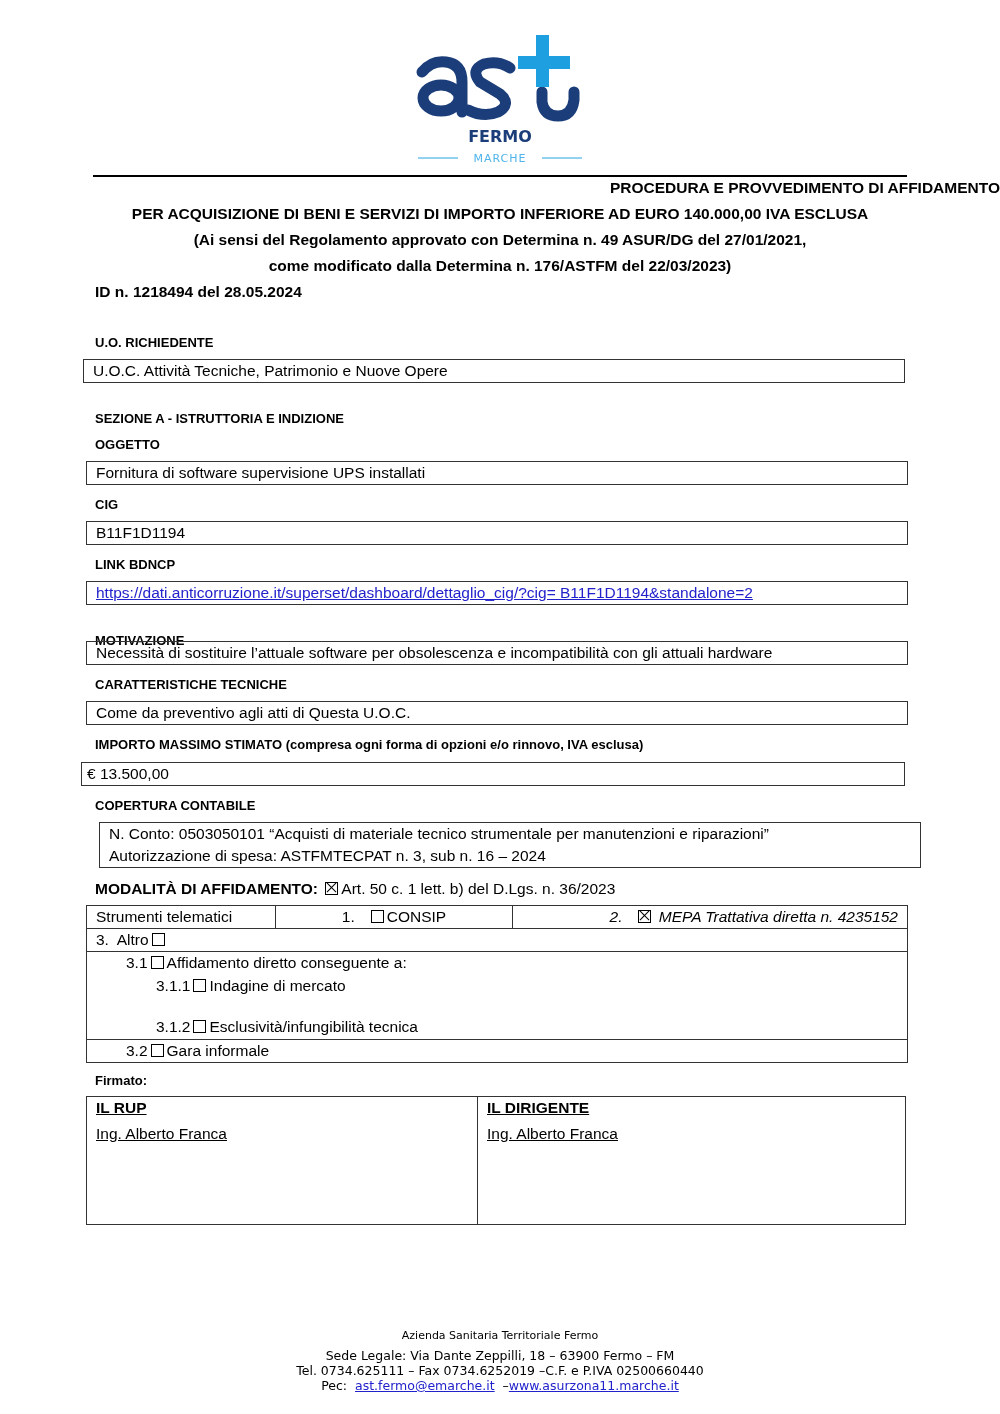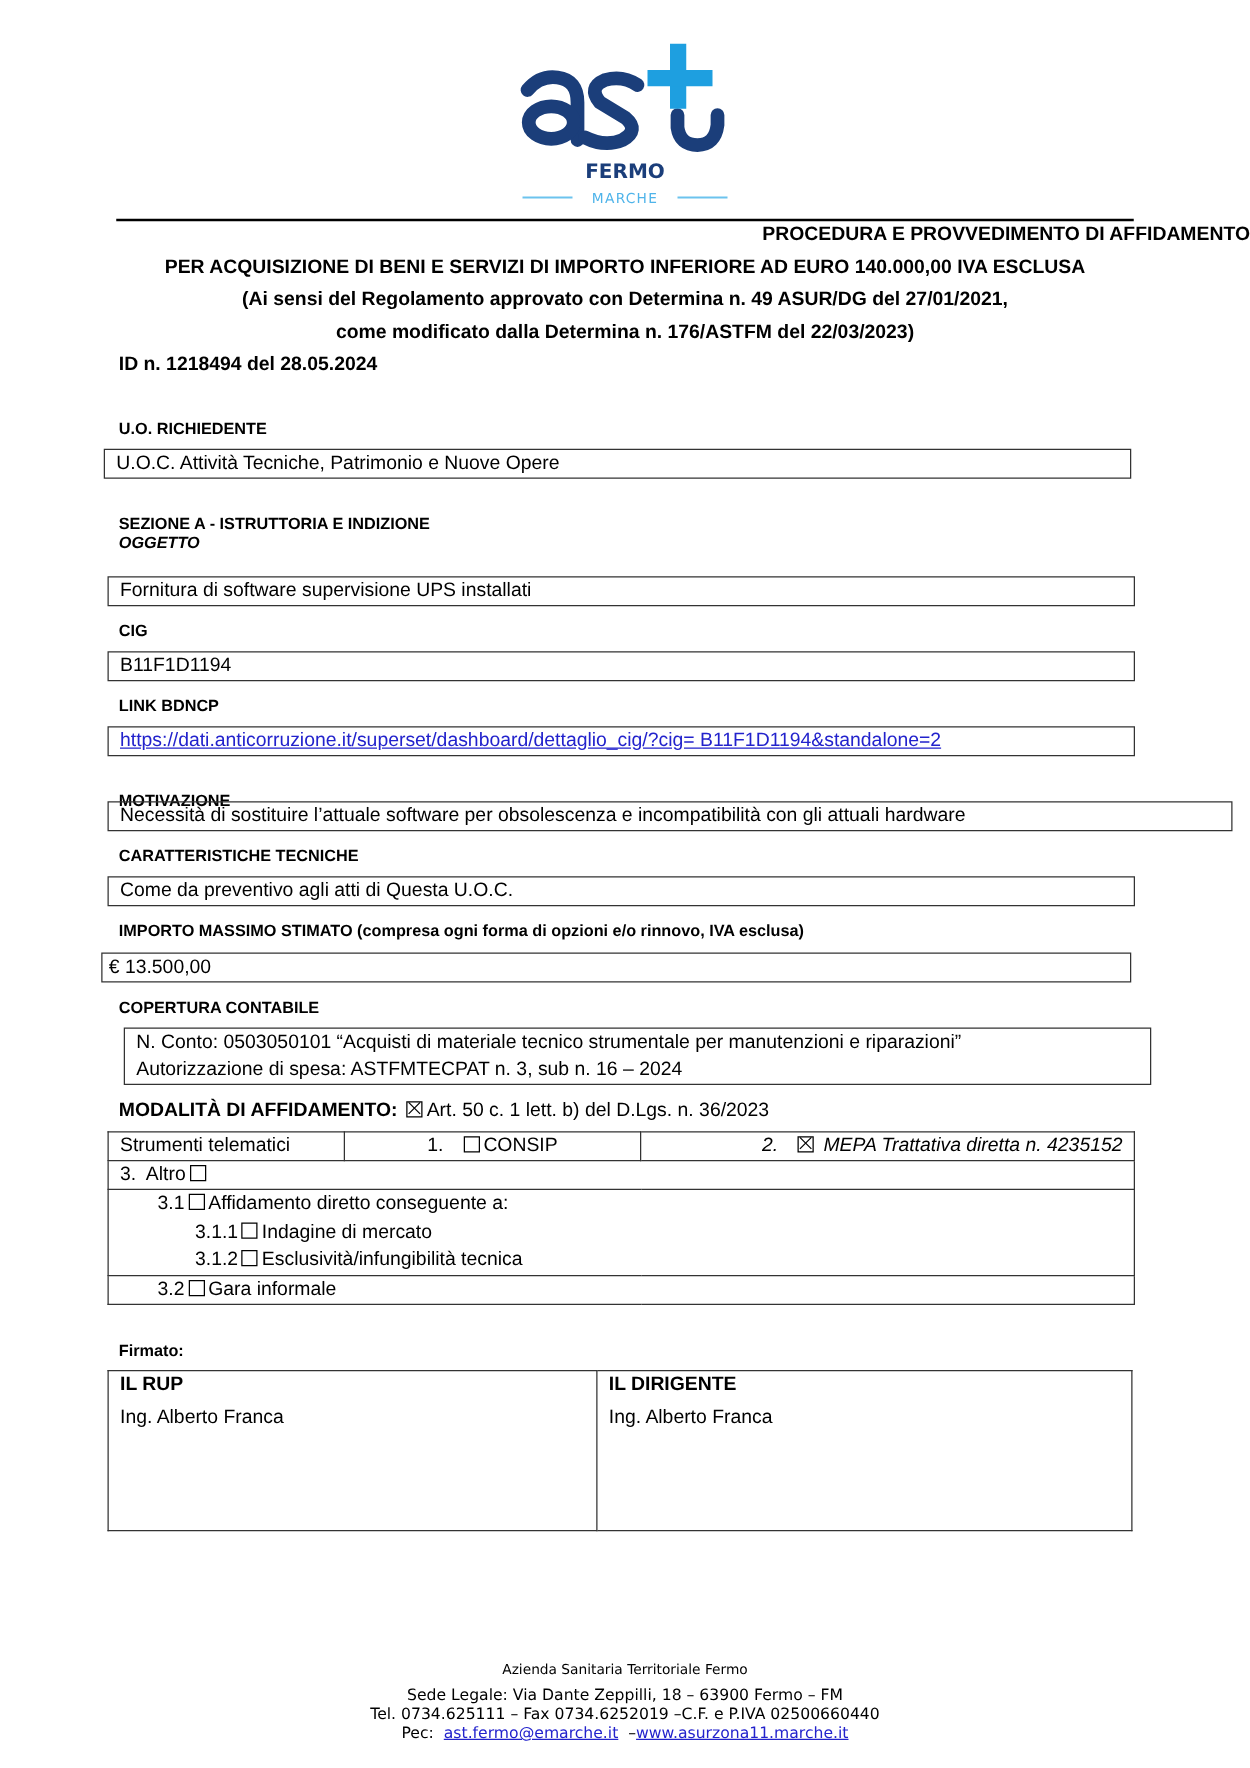--- a/index.html
+++ b/index.html
@@ -12,21 +12,21 @@
   .bold { font-weight: bold; font-size: 15.5px; }
   .label { left: 95px; font-weight: bold; font-size: 13px; }
   .box { border: 1px solid #333; box-sizing: border-box; font-size: 15.5px; padding-left: 9px; line-height: 22px; }
   .box a { color: #1a0dab; color: #2222cc; text-decoration: underline; }
   table.grid { border-collapse: collapse; font-size: 15.5px; }
   table.grid td { border: 1px solid #333; padding: 0 9px; height: 22px; line-height: 22px; }
   .cb { display: inline-block; width: 11px; height: 11px; border: 1px solid #000; vertical-align: -1px; margin: 0 3px; position: relative; }
   .cb.checked::before, .cb.checked::after { content: ""; position: absolute; left: -1px; top: 4px; width: 13px; height: 1px; background: #000; }
   .cb.checked::before { transform: rotate(45deg); }
   .cb.checked::after { transform: rotate(-45deg); }
-  .sig td { vertical-align: top; padding: 2px 9px; }
+  .sig td { vertical-align: top; padding: 2px 9px; text-decoration: underline; }
   .footer { left: 0; width: 1000px; text-align: center; font-family: "DejaVu Sans", sans-serif; }
   .footer a { color: #2222cc; text-decoration: underline; }
 </style>
 </head>
 <body>
 
 <div class="abs logo">
   <svg width="180" height="140" viewBox="0 0 180 140">
 
     <g fill="none" stroke="#1b3e7a" stroke-width="11" stroke-linecap="round">
@@ -55,37 +55,37 @@
 <div class="abs title-line" style="top:257px;text-align:center;">come modificato dalla Determina n. 176/ASTFM del 22/03/2023)</div>
 <div class="abs bold" style="left:95px; top:283px;">ID n. 1218494 del 28.05.2024</div>
 
 <div class="abs label" style="top:335px;">U.O. RICHIEDENTE</div>
 <div class="abs box" style="left:83px; top:359px; width:822px; height:24px;">
   <span>U.O.C. Attività Tecniche, Patrimonio e Nuove Opere</span>
 </div>
 
 <div class="abs label" style="top:411px;">SEZIONE A - ISTRUTTORIA E INDIZIONE</div>
 
-<div class="abs label" style="top:426px;font-style:italic;">OGGETTO</div>
+<div class="abs label" style="top:437px;">OGGETTO</div>
 <div class="abs box" style="left:86px; top:461px; width:822px; height:24px;">
   <span>Fornitura di software supervisione UPS installati</span>
 </div>
 
 <div class="abs label" style="top:497px;">CIG</div>
 <div class="abs box" style="left:86px; top:521px; width:822px; height:24px;">
   <span>B11F1D1194</span>
 </div>
 
 <div class="abs label" style="top:557px;">LINK BDNCP</div>
 <div class="abs box" style="left:86px; top:581px; width:822px; height:24px;">
   <a>https://dati.anticorruzione.it/superset/dashboard/dettaglio_cig/?cig= B11F1D1194&amp;standalone=2</a>
 </div>
 
 <div class="abs label" style="top:633px;">MOTIVAZIONE</div>
-<div class="abs box" style="left:86px; top:641px; width:900px; height:24px;">
+<div class="abs box" style="left:86px; top:641px; width:822px; height:24px;">
   <span>Necessità di sostituire l’attuale software per obsolescenza e incompatibilità con gli attuali hardware</span>
 </div>
 
 <div class="abs label" style="top:677px;">CARATTERISTICHE TECNICHE</div>
 <div class="abs box" style="left:86px; top:701px; width:822px; height:24px;">
   <span>Come da preventivo agli atti di Questa U.O.C.</span>
 </div>
 
 <div class="abs label" style="top:737px;">IMPORTO MASSIMO STIMATO (compresa ogni forma di opzioni e/o rinnovo, IVA esclusa)</div>
 <div class="abs box" style="left:81px; top:762px; width:824px; height:24px; padding-left:5px;">
@@ -114,21 +114,21 @@
       <span>2.</span>&nbsp;&nbsp;&nbsp;<span class="cb checked"></span>&nbsp;<span>MEPA Trattativa diretta n. 4235152</span>
     </td>
   </tr>
   <tr>
     <td colspan="3"><span style="white-space:pre;">3.  Altro</span><span class="cb"></span></td>
   </tr>
   <tr>
     <td colspan="3" style="padding-left:39px; line-height:22.5px;">
       <div><span>3.1</span><span class="cb"></span><span>Affidamento diretto conseguente a:</span></div>
       <div style="padding-left:30px;"><span>3.1.1</span><span class="cb"></span><span>Indagine di mercato</span></div>
-      <div style="padding-left:30px;"><span>3.1.2</span><span class="cb"></span><span>Esclusività/infungibilità tecnica</span></div>
+      <div style="padding-left:30px;margin-top:19px;"><span>3.1.2</span><span class="cb"></span><span>Esclusività/infungibilità tecnica</span></div>
     </td>
   </tr>
   <tr>
     <td colspan="3" style="padding-left:39px;"><span>3.2</span><span class="cb"></span><span>Gara informale</span></td>
   </tr>
 </tbody>
   </table>
 
 <div class="abs label" style="top:1073px;">Firmato:</div>
 <table class="abs grid sig" style="left:86px; top:1096px; width:820px; height:129px;">

